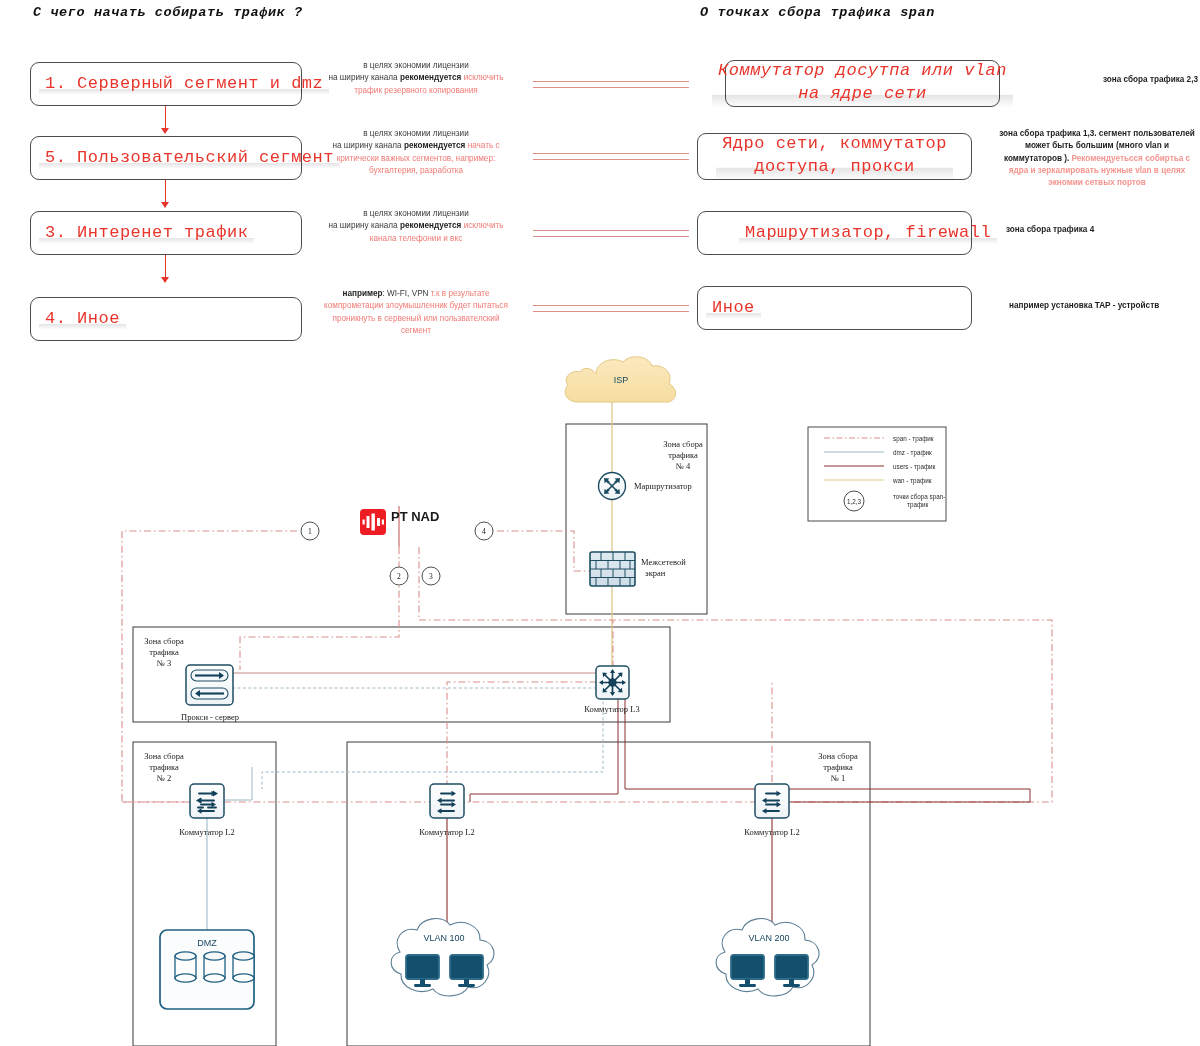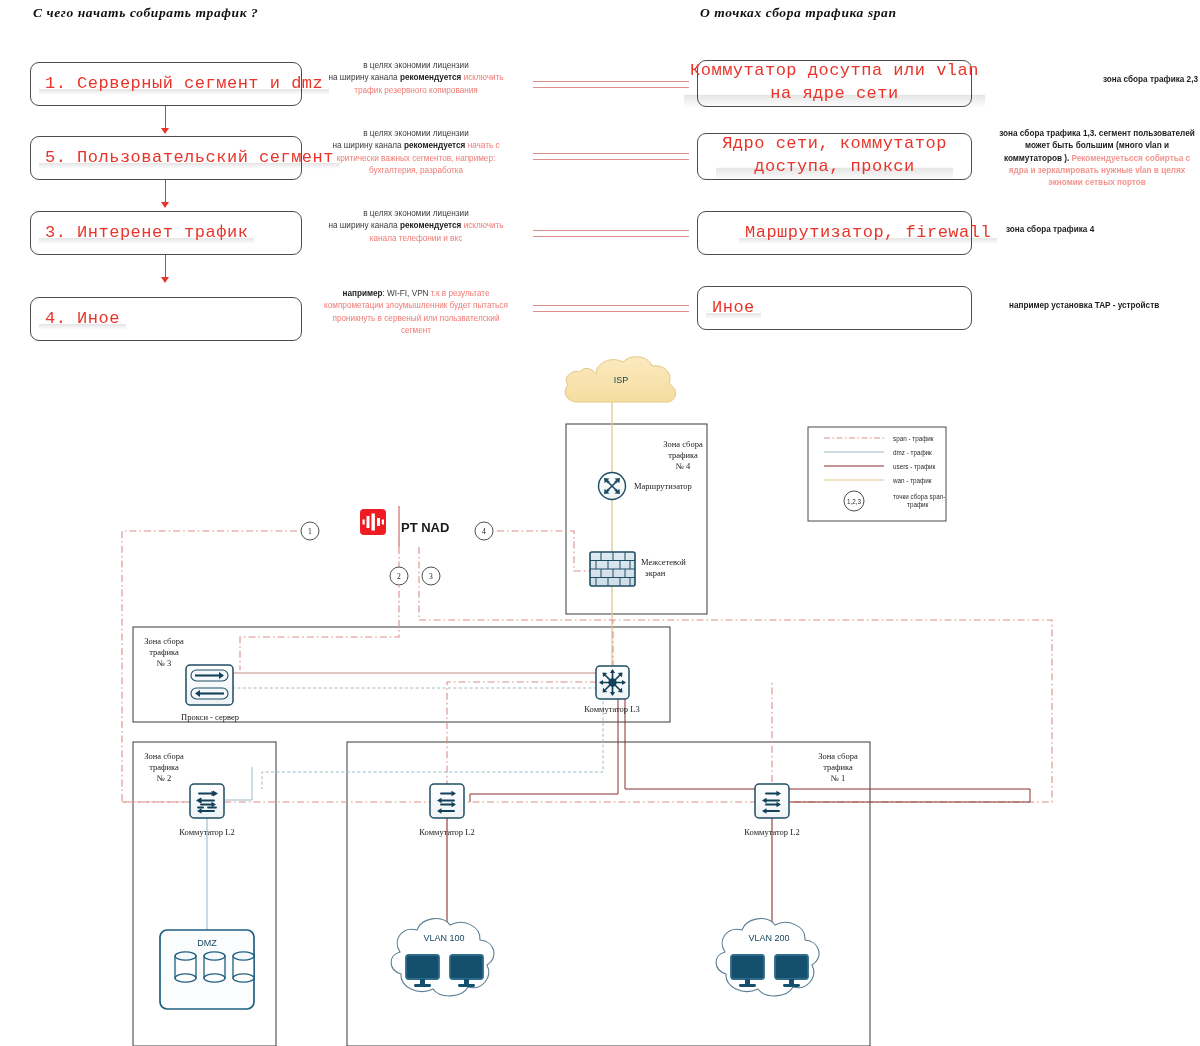--- a/index.html
+++ b/index.html
@@ -6,21 +6,21 @@
   html,body{margin:0;padding:0;background:#ffffff;}
   body{
     width:1200px;height:1046px;position:relative;overflow:hidden;
     font-family:"Liberation Sans","DejaVu Sans",sans-serif;
     color:#111;
   }
   .abs{position:absolute;}
 
   
   .head-title{
-    font-family:Liberation Serif, serif;
+    font-family:Liberation Mono, monospace;
     font-weight:bold;font-style:italic;font-size:13.5px;color:#111;
     letter-spacing:.6px;white-space:nowrap;
   }
 
   
   .rbox{
     border:1.4px solid #4d4d4d;border-radius:9px;background:#fff;
     box-sizing:border-box;display:flex;align-items:center;
   }
   .rbox .txt{
@@ -57,21 +57,21 @@
 
   
   #net{position:absolute;left:0;top:352px;width:1200px;height:694px;}
   #net svg{position:absolute;left:0;top:0;}
 
   .dgtext{font-family:"Liberation Serif","DejaVu Serif",serif;font-size:8.5px;fill:#1a1a1a;}
   .dgtext-s{font-family:"Liberation Serif","DejaVu Serif",serif;font-size:7.6px;fill:#1a1a1a;}
   .cloudtext{font-family:"Liberation Sans","DejaVu Sans",sans-serif;font-size:9px;fill:#17465e;}
   .legtext{font-family:"Liberation Sans","DejaVu Sans",sans-serif;font-size:6.3px;fill:#2b2b2b;}
 
-  .ptnad-wrap{position:absolute;display:flex;align-items:flex-end;gap:15px;}
+  .ptnad-wrap{position:absolute;display:flex;align-items:flex-start;gap:5px;}
   .ptnad-logo{width:26px;height:26px;border-radius:4px;background:#ee1d24;position:relative;}
   .ptnad-label{font-family:"Liberation Sans","DejaVu Sans",sans-serif;font-weight:bold;font-size:13px;color:#1a1a1a;}
 </style>
 </head>
 <body>
 
 <div class="abs head-title" style="left:33px;top:5px;">С чего начать собирать трафик ?</div>
 <div class="abs head-title" style="left:700px;top:5px;">О точках сбора трафика span</div>
 
 <div class="abs rbox left" style="left:30px;top:62px;width:272px;height:44px;">
@@ -80,21 +80,21 @@
 <div class="abs vconn" style="left:165px;top:106px;height:24px;"></div>
 <div class="abs vhead" style="left:161px;top:128px;"></div>
 
 <div class="abs note" style="left:318px;top:60px;width:196px;">
   <div>в целях экономии лицензии</div>
   <div><span>на ширину канала </span><b>рекомендуется </b><span class="r">исключить</span></div>
   <div class="r">трафик резервного копирования</div>
 </div>
 <div class="abs drule" style="left:533px;top:81px;width:156px;"></div>
 
-<div class="abs rbox center" style="left:697px;top:60px;width:275px;height:47px;">
+<div class="abs rbox center" style="left:725px;top:60px;width:275px;height:47px;font-style:italic;">
   <span class="txt" style="white-space:pre;">Коммутатор досутпа или vlan
 на ядре сети</span>
 </div>
 <div class="abs zone-note" style="left:998px;top:74px;width:200px;text-align:right;">
   <span>зона сбора трафика 2,3</span>
 </div>
 
 <div class="abs rbox left" style="left:30px;top:136px;width:272px;height:44px;">
   <span class="txt">5. Пользовательский сегмент</span>
 </div>

